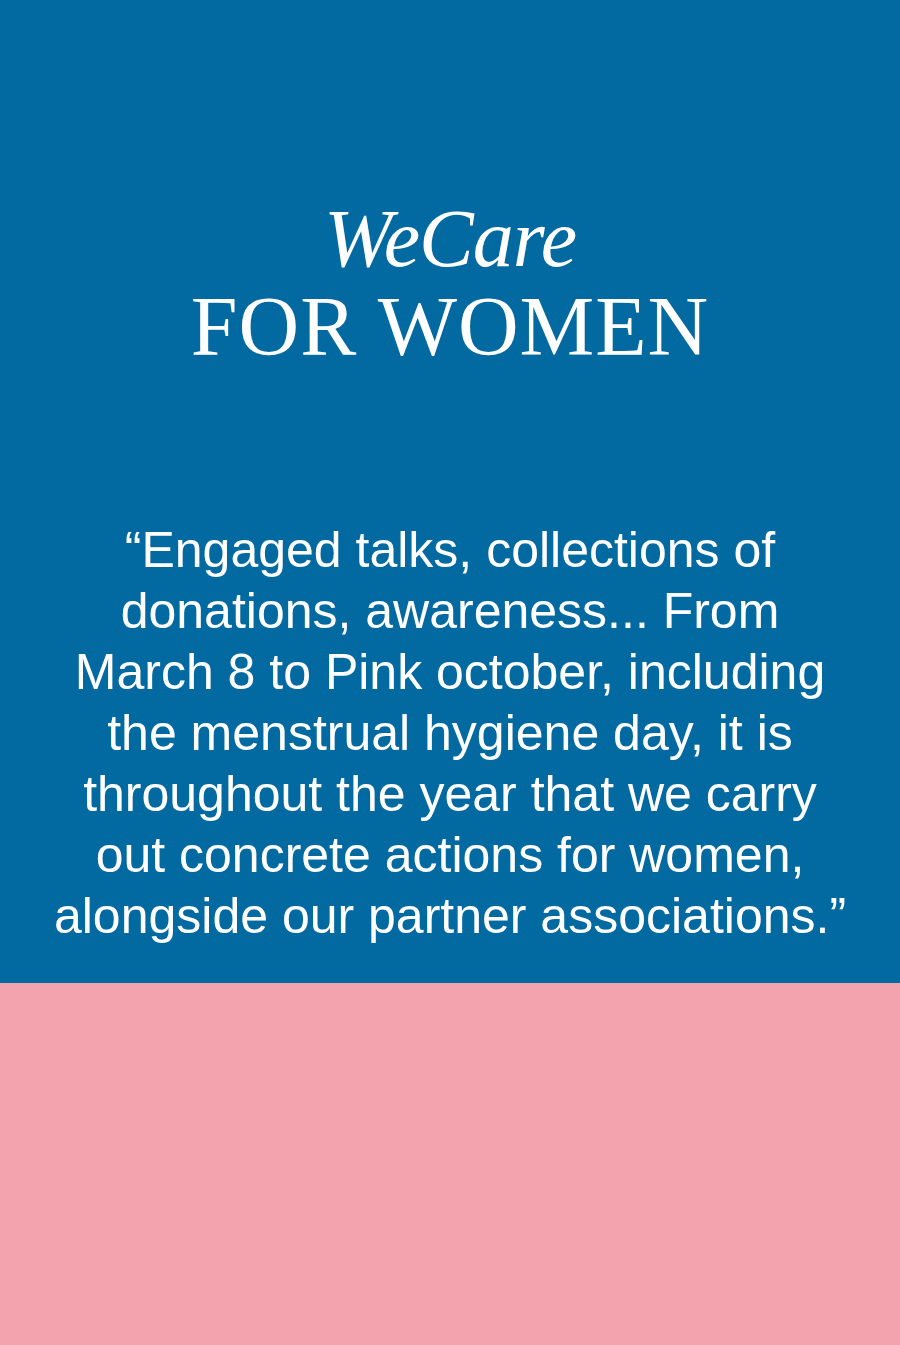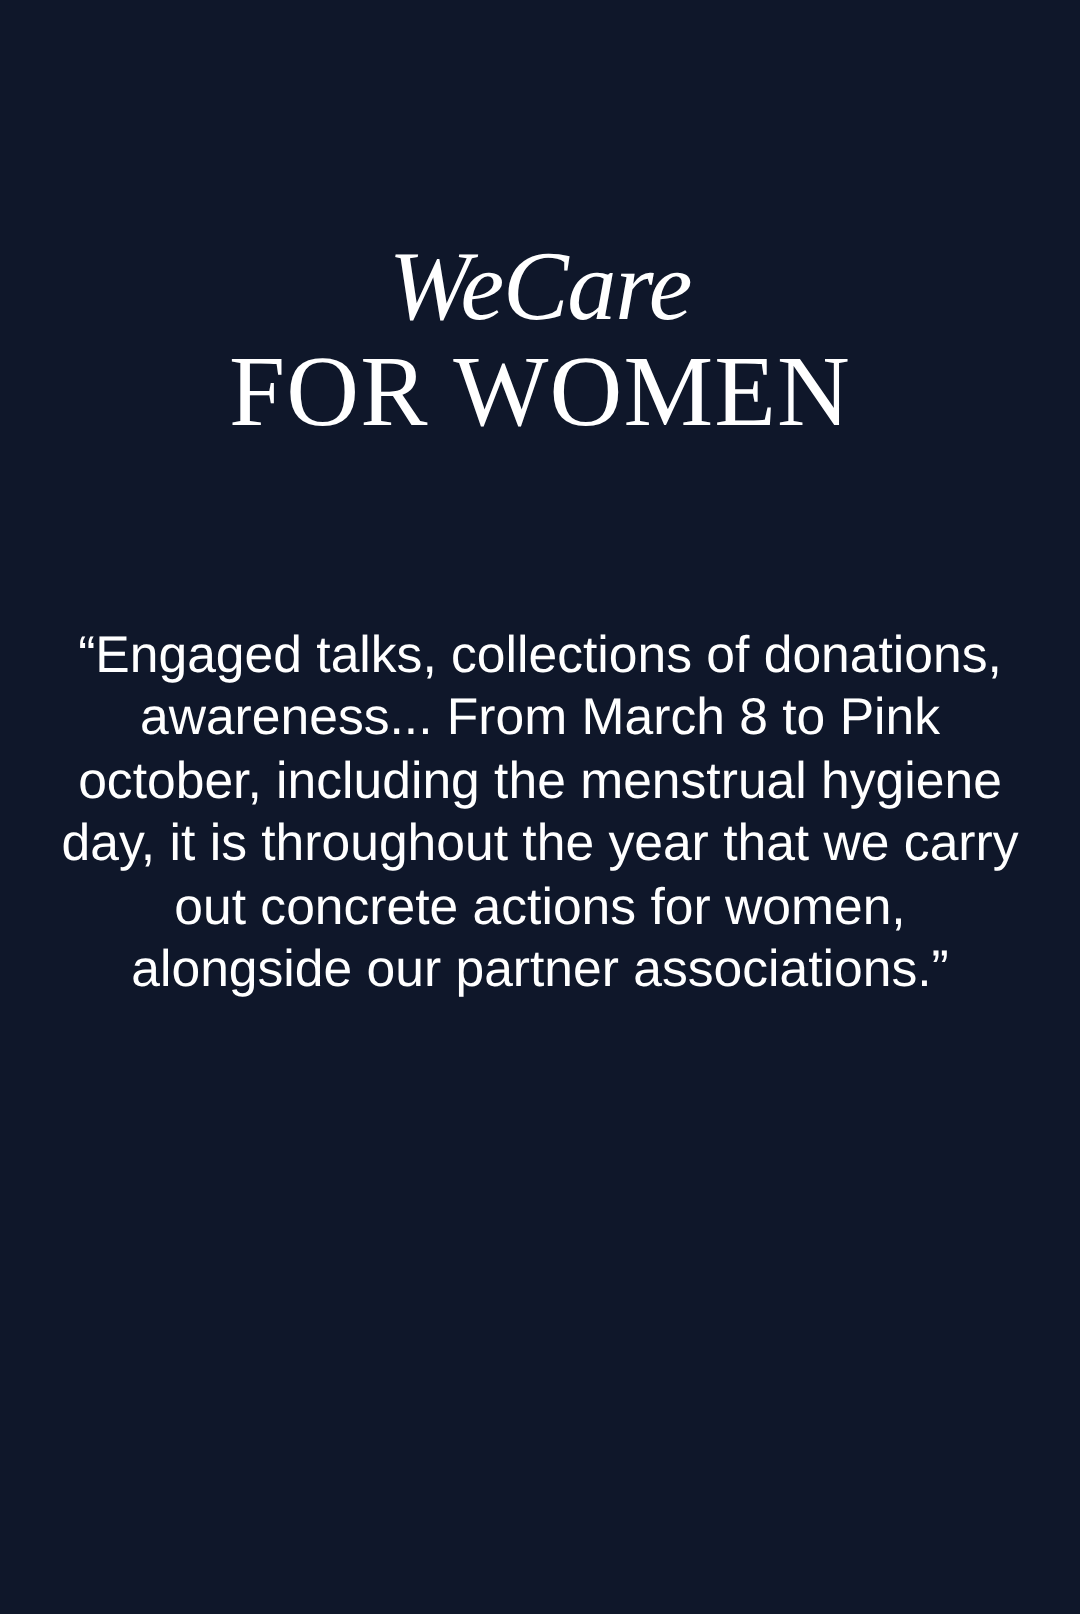--- a/index.html
+++ b/index.html
@@ -9,22 +9,22 @@
   body {
     width: 900px;
     height: 1345px;
     background: #f2a3ad;
     font-family: "Liberation Sans", sans-serif;
     overflow: hidden;
   }
   .page {
     position: relative;
     width: 900px;
-    height: 1345px;
-    background: #0f172a;
+    height: 983px;
+    background: #0369a1;
     box-sizing: border-box;
   }
   .headline-block {
     position: absolute;
     top: 200px;
     left: 0;
     width: 900px;
     text-align: center;
   }
   .headline-script {
@@ -51,21 +51,21 @@
   .quote-block {
     position: absolute;
     top: 520px;
     left: 50px;
     width: 800px;
     text-align: center;
   }
   .quote-text {
     font-family: "Liberation Sans", sans-serif;
     font-weight: 400;
-    font-size: 43px;
+    font-size: 50px;
     line-height: 1.22;
     color: #ffffff;
     margin: 0;
     padding: 0;
     letter-spacing: 0px;
   }
 </style>
 </head>
 <body>
 

